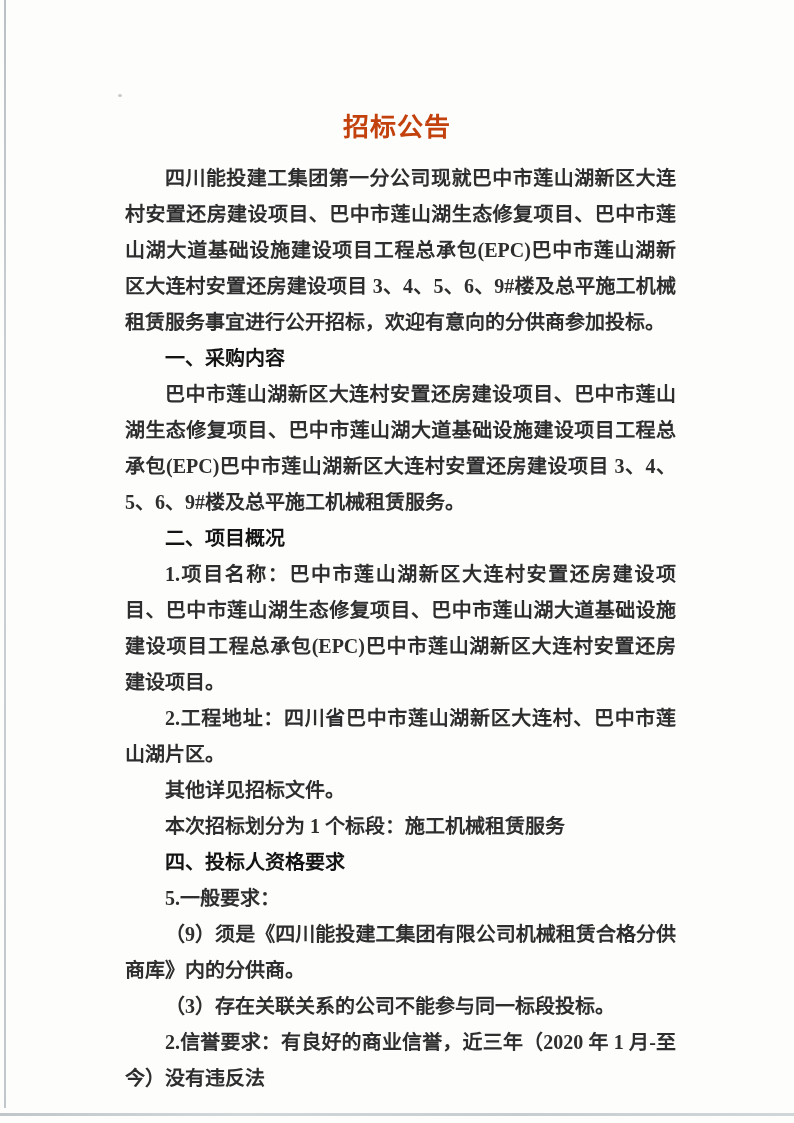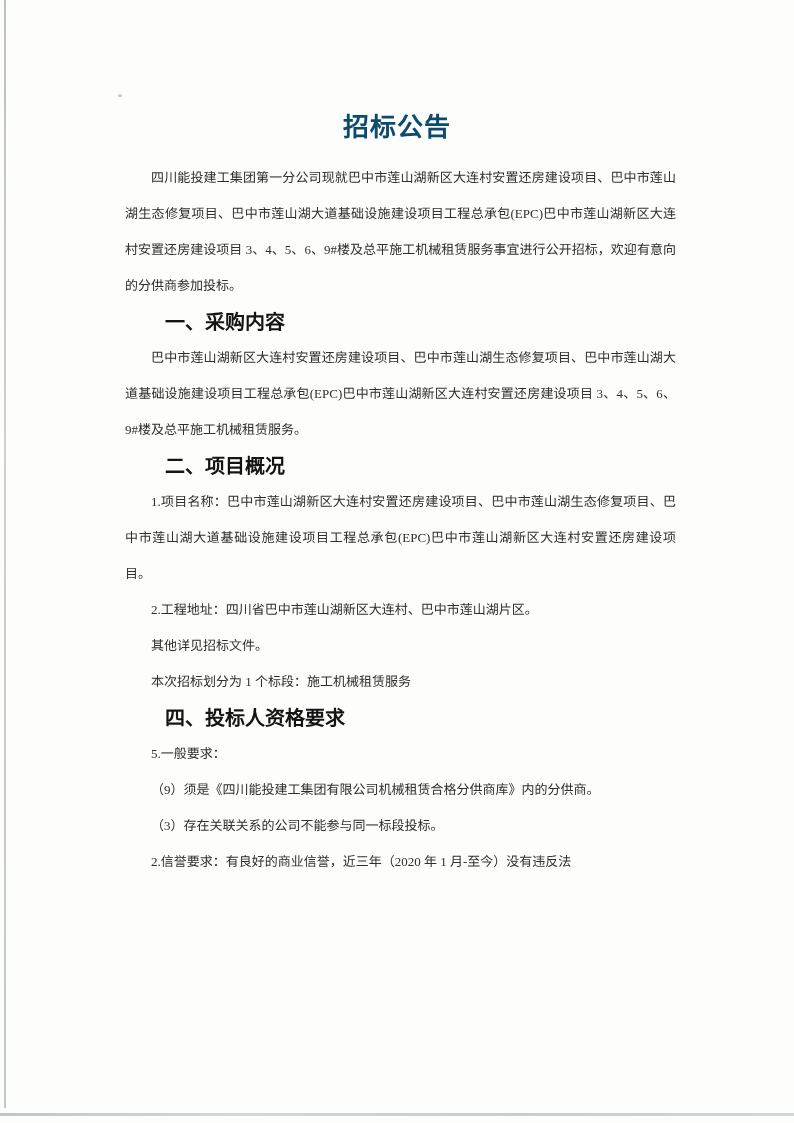--- a/index.html
+++ b/index.html
@@ -49,39 +49,39 @@
     position: absolute;
     top: 108px;
     left: 0;
     width: 794px;
     margin: 0;
     text-align: center;
     font-size: 26px;
     line-height: 40px;
     font-weight: 600;
     letter-spacing: 1px;
-    color: #0c4a6e;
+    color: #c2410c;
   }
   .doc-body {
     position: absolute;
     left: 125px;
     top: 160px;
     width: 551px;
     font-size: 16px;
     line-height: 36px;
     text-align: justify;
   }
   .doc-body p,
   .doc-body h2 {
     margin: 0;
     padding: 0;
     text-indent: 2em;
-    font-size: 13px;
+    font-size: 20px;
     line-height: 36px;
-    font-weight: normal;
+    font-weight: bold;
   }
   .doc-body h2.heading {
     font-weight: 700;
     color: #141414;
     font-size: 20px;
   }
 </style>
 </head>
 <body>
 

